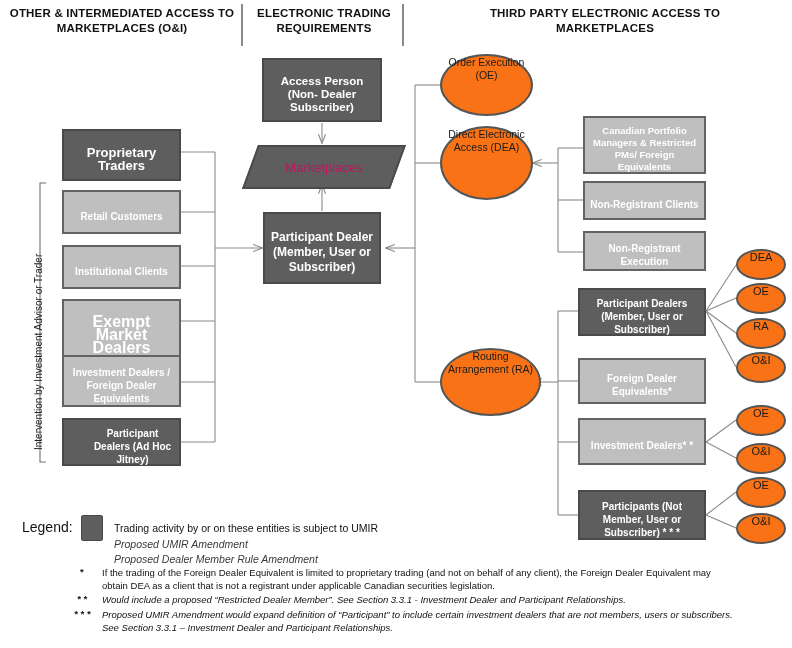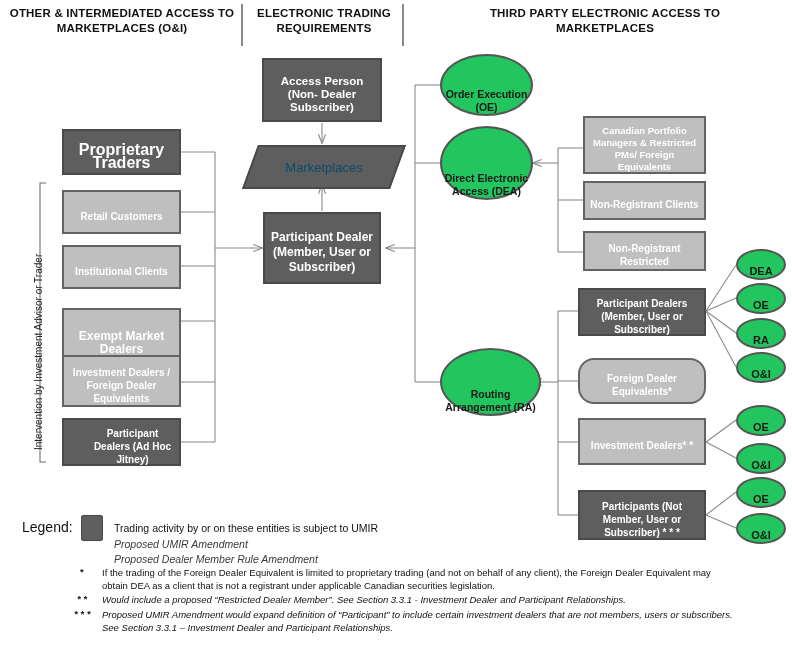--- a/index.html
+++ b/index.html
@@ -60,45 +60,45 @@
     background: #bfbfbf;
     border-color: #636363;
   }
   .node span { display: block; padding: 0 3px; margin-top: 8px; }
   .para {
     position: absolute;
     box-sizing: border-box;
     display: flex;
     align-items: center;
     justify-content: center;
-    color: #0c4a6e;
+    color: #be185d;
     font-size: 13px;
   }
   .para .shape {
     position: absolute;
     left: 0; top: 0; right: 0; bottom: 0;
     background: #5e5e5e;
     border: 2px solid #4a4a4a;
     transform: skewX(-20deg);
   }
   .para .txt { position: relative; z-index: 2; }
   .ell {
     position: absolute;
     box-sizing: border-box;
     display: flex;
-    align-items: flex-end;
+    align-items: flex-start;
     justify-content: center;
     text-align: center;
-    background: #22c55e;
+    background: #f97316;
     border: 2.5px solid #555555;
     border-radius: 50%;
     color: #1a1a1a;
     font-size: 10.5px;
     line-height: 13px;
-    font-weight: bold;
+    font-weight: normal;
   }
   .ell.small { font-size: 11px; }
   .vlabel {
     position: absolute;
     font-size: 10px;
     color: #222;
     white-space: nowrap;
     transform-origin: left top;
   }
   .legend-title {
@@ -211,30 +211,30 @@
 
   <div class="para" style="left:250px; top:145px; width:148px; height:44px;">
     <div class="shape"></div>
     <div class="txt">Marketplaces</div>
   </div>
 
   <div class="node dark" style="left:263px; top:212px; width:118px; height:72px; font-size:12px; line-height:15px;">
     <span>Participant Dealer (Member, User or Subscriber)</span>
   </div>
 
-  <div class="node dark" style="left:62px; top:129px; width:119px; height:46px; font-size:16px;">
+  <div class="node dark" style="left:62px; top:129px; width:119px; height:52px; font-size:13px;">
     <span>Proprietary Traders</span>
   </div>
   <div class="node light" style="left:62px; top:190px; width:119px; height:44px; font-size:10px;">
     <span>Retail Customers</span>
   </div>
   <div class="node light" style="left:62px; top:245px; width:119px; height:44px; font-size:10px;">
     <span>Institutional Clients</span>
   </div>
-  <div class="node light" style="left:62px; top:308px; width:119px; height:62px; font-size:12px;">
+  <div class="node light" style="left:62px; top:299px; width:119px; height:62px; font-size:16px;">
     <span>Exempt Market Dealers</span>
   </div>
   <div class="node light" style="left:62px; top:355px; width:119px; height:52px; font-size:10px;">
     <span>Investment Dealers / Foreign Dealer Equivalents</span>
   </div>
   <div class="node dark" style="left:62px; top:418px; width:119px; height:48px; font-size:10px;padding-left:22px;">
     <span>Participant Dealers (Ad Hoc Jitney)</span>
   </div>
 
   <div class="ell" style="left:440px; top:54px; width:93px; height:62px;">
@@ -247,27 +247,27 @@
     <span>Direct Electronic Access (DEA)</span>
   </div>
 
   <div class="node light" style="left:583px; top:116px; width:123px; height:58px; font-size:9.5px; line-height:12px;">
     <span>Canadian Portfolio Managers &amp; Restricted PMs/ Foreign Equivalents</span>
   </div>
   <div class="node light" style="left:583px; top:181px; width:123px; height:39px; font-size:10px;">
     <span>Non-Registrant Clients</span>
   </div>
   <div class="node light" style="left:583px; top:231px; width:123px; height:40px; font-size:10px;">
-    <span>Non-Registrant Restricted</span>
+    <span>Non-Registrant Execution</span>
   </div>
 
   <div class="node dark" style="left:578px; top:288px; width:128px; height:48px; font-size:10px;">
     <span>Participant Dealers (Member, User  or Subscriber)</span>
   </div>
-  <div class="node light" style="left:578px; top:358px; width:128px; height:46px; font-size:10px;border-radius:16px;">
+  <div class="node light" style="left:578px; top:358px; width:128px; height:46px; font-size:10px;">
     <span>Foreign Dealer Equivalents*</span>
   </div>
   <div class="node light" style="left:578px; top:418px; width:128px; height:47px; font-size:10px;">
     <span>Investment Dealers* *</span>
   </div>
   <div class="node dark" style="left:578px; top:490px; width:128px; height:50px; font-size:10px;">
     <span>Participants (Not Member, User or Subscriber)  * * *</span>
   </div>
 
   <div class="ell small" style="left:736px; top:249px; width:50px; height:31px;">

